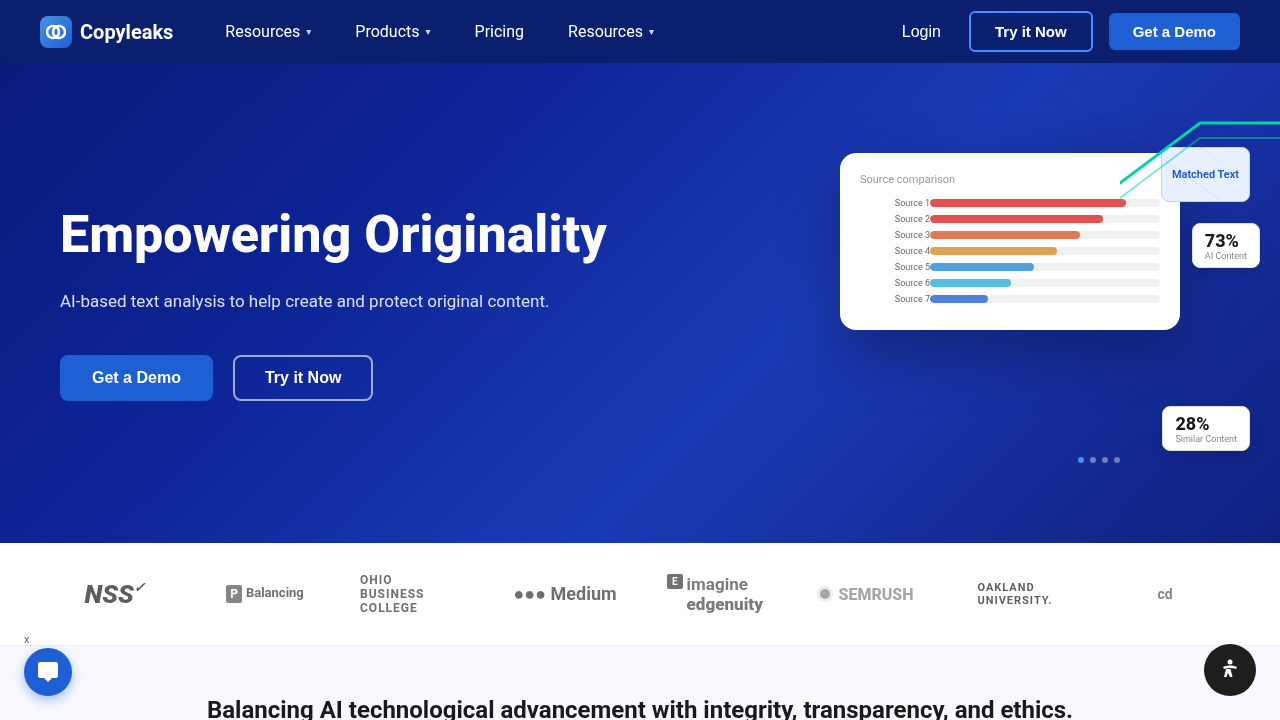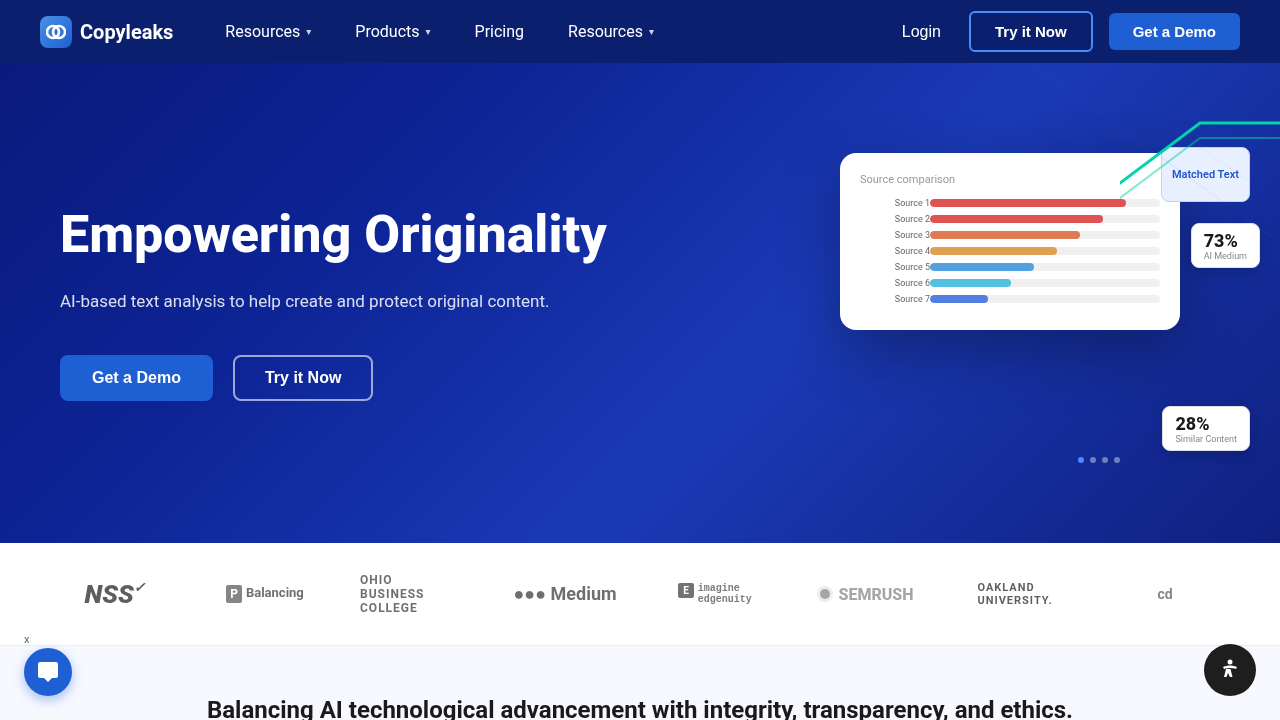--- a/index.html
+++ b/index.html
@@ -422,21 +422,21 @@
         <div class="bar-label">Source 7</div>
         <div class="bar-track">
           <div class="bar-fill" style="width:25%;background:#5280e0;"></div>
         </div>
       </div>
         </div>
     </div>
     <div class="badge-matched">Matched Text</div>
     <div class="badge-ai">
       <div class="pct">73%</div>
-      <div class="lbl">AI Medium</div>
+      <div class="lbl">AI Content</div>
     </div>
     <div class="badge-similar">
       <div class="pct">28%</div>
       <div class="lbl">Similar Content</div>
     </div>
 
     <svg style="position:absolute;top:-30px;right:-40px;z-index:3;" width="160" height="120" viewBox="0 0 160 120">
       <path d="M0 80 L80 20 L160 20" stroke="#00d4a8" stroke-width="3" fill="none" stroke-linecap="round"></path>
       <path d="M0 95 L80 35 L160 35" stroke="#00d4a8" stroke-width="2" fill="none" stroke-linecap="round" opacity="0.5"></path>
     </svg>
@@ -460,21 +460,21 @@
     <span style="font-weight:700;font-size:13px;color:#333;">Balancing</span>
   </div>
   <div class="logo-item">
     <span style="font-size:12px;font-weight:700;letter-spacing:1px;color:#333;">OHIO<br>BUSINESS COLLEGE</span>
   </div>
   <div class="logo-item">
     <span style="font-size:18px;color:#333;">●●● Medium</span>
   </div>
   <div class="logo-item">
     <span style="background:#1a3a8a;color:white;padding:2px 5px;font-size:10px;border-radius:2px;margin-right:4px;">E</span>
-    <span style="font-size:10px;color:#444;font-family:Liberation Mono, monospace;">imagine<br><strong>edgenuity</strong></span>
+    <span style="font-size:17px;color:#444;">imagine<br><strong>edgenuity</strong></span>
   </div>
   <div class="logo-item">
     <span style="font-size:16px;font-weight:800;color:#ff642d;display:flex;align-items:center;gap:4px;">
       <svg width="18" height="18" viewBox="0 0 18 18">
           <circle cx="9" cy="9" r="8" fill="#ff642d" opacity="0.2"></circle>
           <circle cx="9" cy="9" r="5" fill="#ff642d"></circle>
         </svg>
       SEMRUSH
     </span>
   </div>

